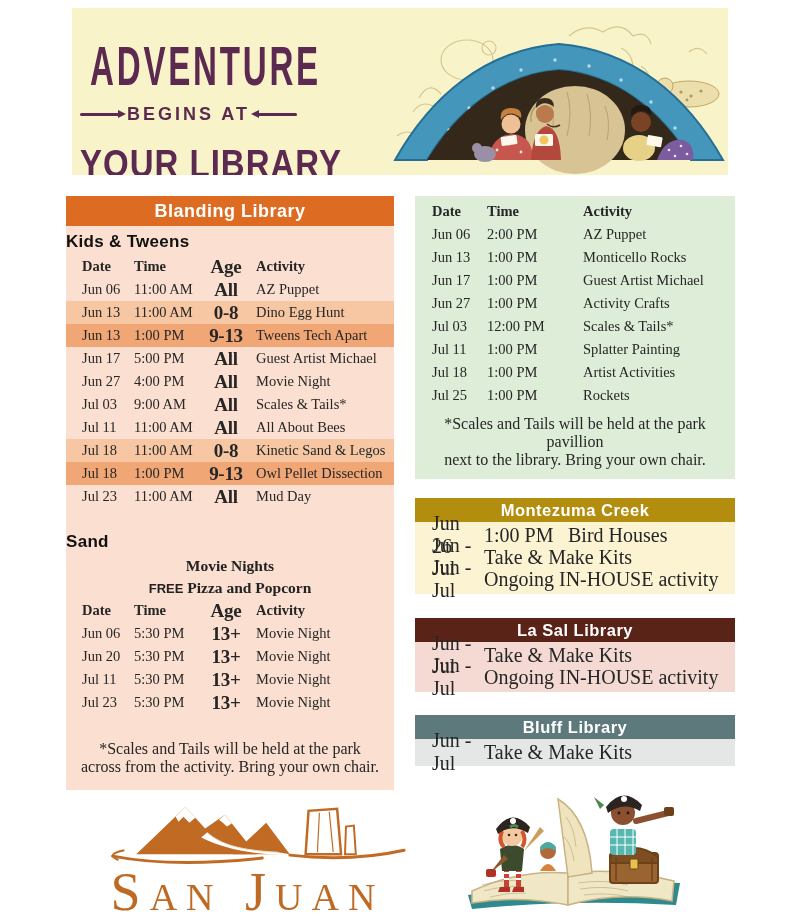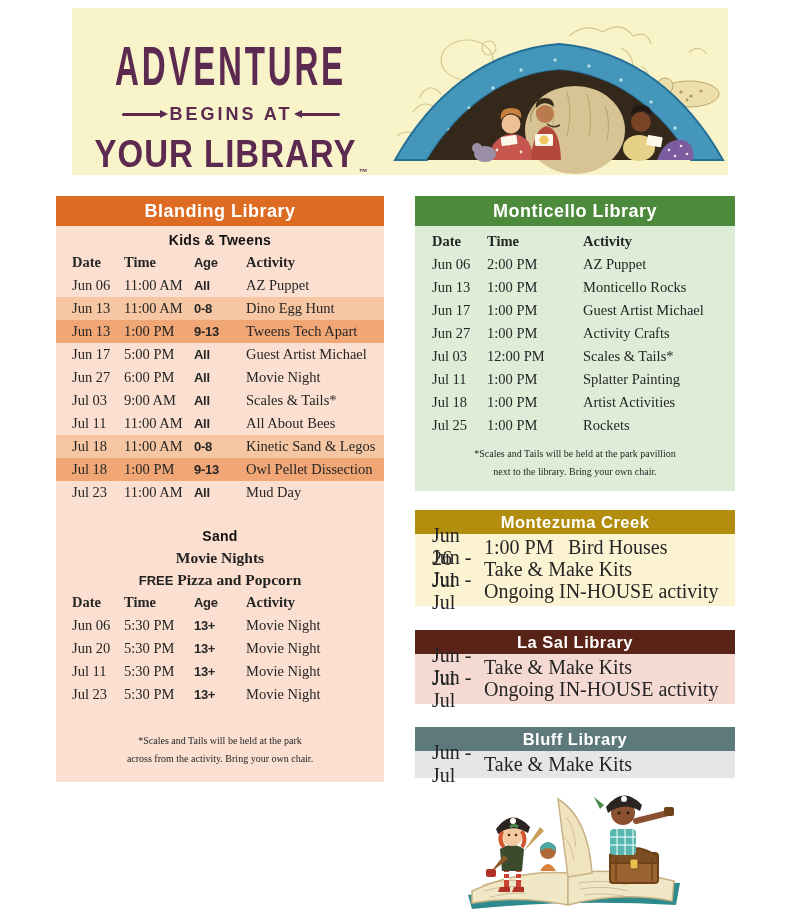--- a/index.html
+++ b/index.html
@@ -9,47 +9,48 @@
     background:#ffffff; font-family:"Liberation Serif", serif; color:#222;
   }
 
   
   .banner {
     position:absolute; left:72px; top:8px; width:656px; height:167px;
     background:var(--banner-bg,#F8F3C9); display:flex; overflow:hidden;
   }
   .banner-text {
     width:318px; padding-top:20px; display:flex; flex-direction:column;
-    align-items:center; color:var(--banner-text,#5C2950);
+    align-items:flex-start; color:var(--banner-text,#5C2950);
     font-family:"Liberation Sans", sans-serif;
+    padding-left:8px;
   }
   .adv {
     font-size:36px; font-weight:bold; letter-spacing:3px;
     transform:scaleY(1.55) scaleX(0.92); transform-origin:top center; margin-top:6px;
   }
   .begins-row { display:flex; align-items:center; gap:7px; margin-top:28px; }
   .begins { font-size:18px; font-weight:bold; letter-spacing:3px; }
   .dash { width:40px; height:3px; background:var(--banner-text,#5C2950); position:relative; border-radius:2px; }
   .dash-l::after, .dash-r::after {
     content:""; position:absolute; top:-3px; border-top:4.5px solid transparent;
     border-bottom:4.5px solid transparent;
   }
   .dash-l::after { right:-6px; border-left:8px solid var(--banner-text,#5C2950); }
   .dash-r::after { left:-6px; border-right:8px solid var(--banner-text,#5C2950); }
-  .yl-row { margin-top:14px; display:flex; align-items:flex-end; }
+  .yl-row { margin-top:24px; display:flex; align-items:flex-end; }
   .yl {
     font-size:33px; font-weight:bold; letter-spacing:1px;
     transform:scaleY(1.2); transform-origin:bottom center;
   }
   .tm { font-size:9px; font-weight:bold; margin-left:2px; }
   .banner-art { flex:1; height:100%; }
   .banner-art svg { width:100%; height:100%; display:block; }
 
   
-  .left-col  { position:absolute; left:56px;  top:196px; width:328px; }
+  .left-col  { position:absolute; left:66px;  top:196px; width:328px; }
   .right-col { position:absolute; left:415px; top:196px; width:320px; }
 
   .sec-head {
     height:30px; display:flex; align-items:center; justify-content:center;
     color:#ffffff; font-family:"Liberation Sans", sans-serif; font-weight:bold;
     font-size:18px; letter-spacing:0.5px;
   }
   .sec-head.small { height:24px; font-size:16.5px; }
 
   .blanding-head   { background:var(--blanding-header,#DD6B21); }
@@ -57,36 +58,36 @@
   .monticello-head { background:var(--monticello-header,#4E8A3C); }
   .monticello-body { background:var(--monticello-body,#DEEDD8); padding:4px 0 10px 0; }
   .montezuma-head  { background:var(--montezuma-header,#B28D0E); }
   .montezuma-body  { background:var(--montezuma-body,#FBF3D2); padding:2px 0 4px 0; }
   .lasal-head      { background:var(--lasal-header,#5A2317); }
   .lasal-body      { background:var(--lasal-body,#F4DAD2); padding:2px 0 4px 0; }
   .bluff-head      { background:var(--bluff-header,#5E797C); }
   .bluff-body      { background:var(--bluff-body,#E4E7E6); padding:2px 0 3px 0; }
 
   .sub-heading {
-    text-align:center; font-family:"Liberation Sans", sans-serif;
-    font-weight:bold; font-size:14px; color:#111; padding:2px 0 3px 0;
+    text-align:left; font-family:"Liberation Sans", sans-serif;
+    font-weight:bold; font-size:17px; color:#111; padding:2px 0 3px 0;
     letter-spacing:0.3px;
   }
 
   
   .thead, .trow {
     display:flex; align-items:center; height:23px; padding-left:16px;
     font-size:14.5px; font-family:"Liberation Serif", serif; color:#262626;
   }
   .thead { font-weight:bold; }
   .c-date { width:52px; }
   .c-time { width:70px; }
   .c-age  {
-    width:44px; font-family:Liberation Sans, sans-serif;
-    font-weight:bold; font-size:13px; letter-spacing:-0.3px;
+    width:44px; text-align:center; font-family:Liberation Serif, serif;
+    font-weight:bold; font-size:19px; letter-spacing:-0.3px;
   }
   .c-act  { flex:1; padding-left:8px; }
   .hl-light { background:var(--row-light,#F6C7A2); }
   .hl-dark  { background:var(--row-dark,#F0A675); }
 
   .mrow, .mthead {
     display:flex; align-items:center; height:23px; padding-left:17px;
     font-size:14.5px; font-family:"Liberation Serif", serif; color:#262626;
   }
   .mthead { font-weight:bold; }
@@ -101,21 +102,21 @@
   .z-date { width:52px; }
   .z-time { width:84px; }
   .z-time:empty { display:none; }
   .z-act { flex:1; }
 
   .teens-block { margin-top:22px; }
   .teens-sub { text-align:center; font-weight:bold; font-size:15.5px; padding:2px 0; }
   .free-b { font-family:"Liberation Sans", sans-serif; font-weight:bold; font-size:13px; }
 
   .footnote {
-    margin-top:26px; text-align:center; font-size:10px; line-height:18px; color:#262626;
+    margin-top:26px; text-align:center; font-size:16px; line-height:18px; color:#262626;
   }
   .footnote.tight { margin-top:8px; }
 
   .gap19 { height:19px; } .gap24 { height:24px; } .gap23 { height:23px; }
 
   
   .logo-block { position:absolute; left:85px; top:793px; width:325px; text-align:center; }
   .logo-block svg { display:block; margin:0 auto; }
   .logo-text {
     font-family:"Liberation Serif", serif; font-variant:small-caps;
@@ -279,21 +280,21 @@
 
           <div class="trow">
             <span class="c-date">Jun 17</span>
             <span class="c-time">5:00 PM</span>
             <span class="c-age">All</span>
             <span class="c-act">Guest Artist Michael</span>
           </div>
 
           <div class="trow">
             <span class="c-date">Jun 27</span>
-            <span class="c-time">6:00 PM</span>
+            <span class="c-time">4:00 PM</span>
             <span class="c-age">All</span>
             <span class="c-act">Movie Night</span>
           </div>
 
           <div class="trow">
             <span class="c-date">Jul 03</span>
             <span class="c-time">9:00 AM</span>
             <span class="c-age">All</span>
             <span class="c-act">Scales &amp; Tails*</span>
           </div>
@@ -374,21 +375,20 @@
       <div class="footnote">
         <div>*Scales and Tails will be held at the park</div>
         <div>across from the activity.  Bring your own chair.</div>
       </div>
     </div>
   </div>
 
   <div class="right-col">
 
     <div>
-      <div class="sec-head monticello-head">Monticello Library</div>
       <div class="monticello-body">
         <div class="mthead">
           <span class="m-date">Date</span>
           <span class="m-time">Time</span>
           <span class="m-act">Activity</span>
         </div>
         <div>
 
             <div class="mrow">
               <span class="m-date">Jun 06</span>
@@ -506,20 +506,43 @@
               <span class="z-date">Jun - Jul</span>
 
               <span class="z-act">Take &amp; Make Kits</span>
             </div>
           </div>
       </div>
     </div>
 
   </div>
 
+  <div class="logo-block">
+    <svg viewBox="0 0 330 78" width="325" height="77">
+
+      <path d="M28,64 Q90,76 180,66" stroke="#C06A24" stroke-width="3" fill="none" stroke-linecap="round"></path>
+      <path d="M40,58 Q20,62 34,68" stroke="#C06A24" stroke-width="2" fill="none"></path>
+
+      <path d="M52,62 L102,14 L122,36 L142,22 L174,62 Z" fill="#C06A24"></path>
+      <path d="M150,62 L184,30 L208,62 Z" fill="#C06A24"></path>
+
+      <path d="M92,24 L102,14 L112,25 L106,30 L100,24 L95,29 Z" fill="#FFFFFF"></path>
+      <path d="M136,27 L142,22 L149,31 L144,34 L140,30 Z" fill="#FFFFFF"></path>
+
+      <path d="M124,40 C138,52 156,58 196,60 L214,63 C172,63 142,57 118,45 Z" fill="#FFFFFF"></path>
+      <path d="M124,40 C138,52 156,58 196,60" stroke="#E8D9C4" stroke-width="1" fill="none"></path>
+
+      <path d="M224,62 L227,18 L256,16 L260,62 Z" fill="#FFFFFF" stroke="#C06A24" stroke-width="2.5"></path>
+      <path d="M238,20 L236,60 M248,19 L252,60" stroke="#C06A24" stroke-width="1.2"></path>
+      <path d="M264,62 L265,34 L273,33 L275,62 Z" fill="#FFFFFF" stroke="#C06A24" stroke-width="2"></path>
+
+      <path d="M208,63 Q270,70 324,58" stroke="#C06A24" stroke-width="3" fill="none" stroke-linecap="round"></path>
+    </svg>
+    <div class="logo-text">San Juan</div>
+  </div>
 
   <div class="pirates-block">
     <svg viewBox="0 0 300 140" preserveAspectRatio="xMidYMid slice">
 
       <path d="M48,118 Q150,100 260,106 L256,128 Q150,122 52,132 Z" fill="#2E8A8C"></path>
 
       <path d="M52,114 Q100,92 148,96 L148,128 Q100,118 52,126 Z" fill="#F0E7C6" stroke="#C9B283" stroke-width="1.5"></path>
       <path d="M148,96 Q200,90 254,104 L252,124 Q200,114 148,128 Z" fill="#F0E7C6" stroke="#C9B283" stroke-width="1.5"></path>
 
       <path d="M148,100 L138,22 Q168,40 172,96 Z" fill="#EFE4BE" stroke="#C9B283" stroke-width="1.5"></path>

